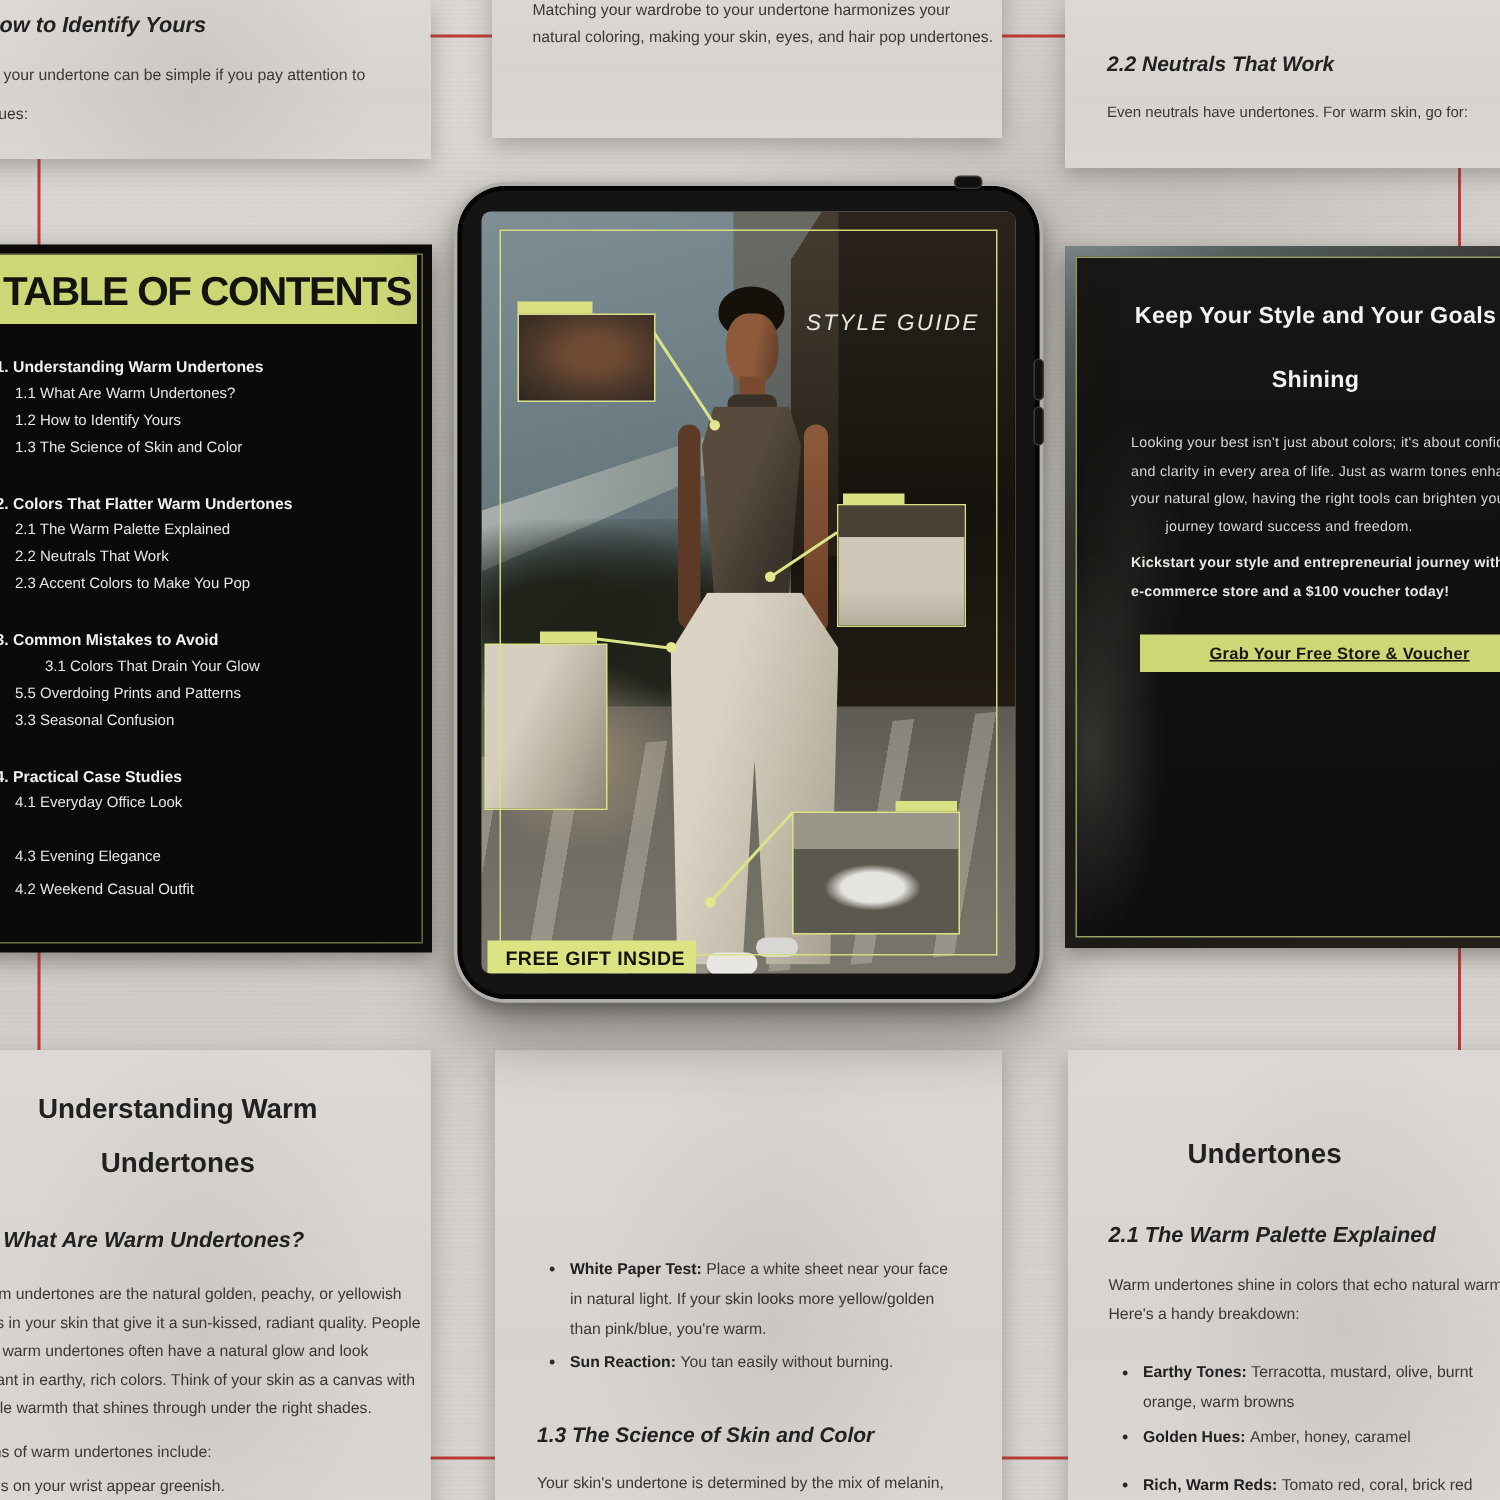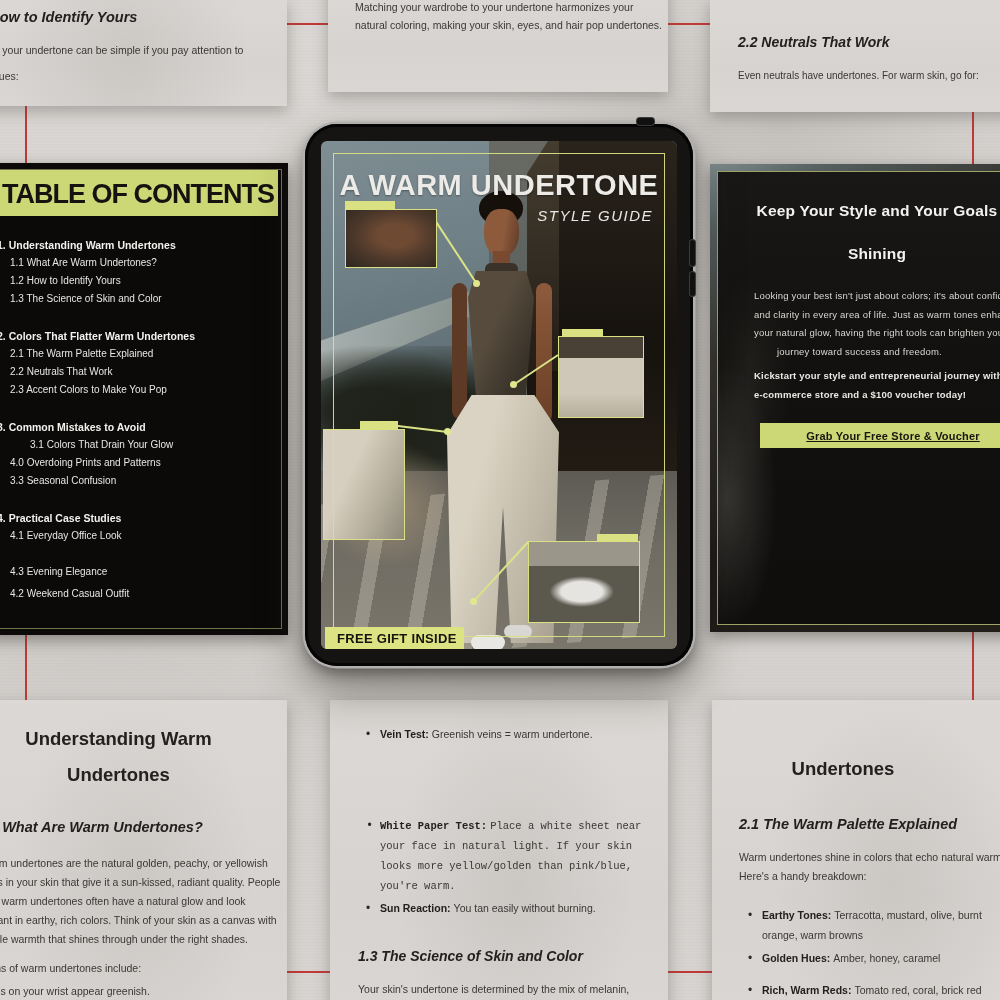--- a/index.html
+++ b/index.html
@@ -107,21 +107,21 @@
     <div class="toc-sec" style="top:76px;">1. Understanding Warm Undertones</div>
     <div class="toc-item" style="top:94px;">1.1 What Are Warm Undertones?</div>
     <div class="toc-item" style="top:112px;">1.2 How to Identify Yours</div>
     <div class="toc-item" style="top:130px;">1.3 The Science of Skin and Color</div>
     <div class="toc-sec" style="top:167px;">2. Colors That Flatter Warm Undertones</div>
     <div class="toc-item" style="top:185px;">2.1 The Warm Palette Explained</div>
     <div class="toc-item" style="top:203px;">2.2 Neutrals That Work</div>
     <div class="toc-item" style="top:221px;">2.3 Accent Colors to Make You Pop</div>
     <div class="toc-sec" style="top:258px;">3. Common Mistakes to Avoid</div>
     <div class="toc-item" style="top:276px;margin-left:20px;">3.1 Colors That Drain Your Glow</div>
-    <div class="toc-item" style="top:294px;">4.0 Overdoing Prints and Patterns</div>
+    <div class="toc-item" style="top:294px;">5.5 Overdoing Prints and Patterns</div>
     <div class="toc-item" style="top:312px;">3.3 Seasonal Confusion</div>
     <div class="toc-sec" style="top:349px;">4. Practical Case Studies</div>
     <div class="toc-item" style="top:367px;">4.1 Everyday Office Look</div>
     <div class="toc-item" style="top:385px;margin-top:40px;">4.2 Weekend Casual Outfit</div>
     <div class="toc-item" style="top:403px;">4.3 Evening Elegance</div>
   </div>
 
   <div class="dark-page promo" style="left:710px;top:164px;width:334px;height:468px;">
     <div class="promo-inner"></div>
     <div class="promo-h" style="top:38px;">Keep Your Style and Your Goals</div>
@@ -146,24 +146,21 @@
     <div class="ab nw body-txt" style="left:30px;top:176px;font-size:10.5px;">hues in your skin that give it a sun-kissed, radiant quality. People</div>
     <div class="ab nw body-txt" style="left:30px;top:195px;font-size:10.5px;">with warm undertones often have a natural glow and look</div>
     <div class="ab nw body-txt" style="left:30px;top:214px;font-size:10.5px;">radiant in earthy, rich colors. Think of your skin as a canvas with</div>
     <div class="ab nw body-txt" style="left:30px;top:233px;font-size:10.5px;">subtle warmth that shines through under the right shades.</div>
     <div class="ab nw body-txt" style="left:30px;top:262px;font-size:10.5px;">Signs of warm undertones include:</div>
     <div class="ab nw body-txt" style="left:30px;top:285px;font-size:10.5px;">Veins on your wrist appear greenish.</div>
   </div>
 
   <div class="paper" style="left:330px;top:700px;width:338px;height:330px;">
     <div class="ghost"></div>
-    <div class="bullet" style="top:24px;">
-      <b>Vein Test:</b><span>Greenish veins = warm undertone.</span>
-    </div>
-    <div class="bullet" style="top:116px;font-family:Liberation Mono, monospace;">
+    <div class="bullet" style="top:136px;">
       <b>White Paper Test:</b><span>Place a white sheet near your face in natural light. If your skin looks more yellow/golden than pink/blue, you're warm.</span>
     </div>
     <div class="bullet" style="top:198px;">
       <b>Sun Reaction:</b><span>You tan easily without burning.</span>
     </div>
     <div class="ab nw h-italic" style="left:28px;top:248px;font-size:14px;">1.3 The Science of Skin and Color</div>
     <div class="ab nw body-txt" style="left:28px;top:283px;font-size:10.5px;">Your skin's undertone is determined by the mix of melanin,</div>
   </div>
 
   <div class="paper" style="left:712px;top:700px;width:330px;height:330px;">
@@ -233,19 +230,18 @@
       <div class="co-dot" style="left:123px;top:287px;"></div>
 
       <div class="co-tab" style="left:276px;top:393px;width:41px;height:7px;"></div>
       <div class="co-box" style="left:207px;top:400px;width:110px;height:80px;">
         <div class="pp" style="inset:0;position:absolute;background:radial-gradient(ellipse 46px 22px at 48% 62%, #e6e4e0 45%, transparent 70%),linear-gradient(180deg,#9b968a 0 30%,#5b584e 30% 100%);"></div>
       </div>
       <div class="co-line" style="left:152px;top:460px;width:82px;transform:rotate(-47.5deg);"></div>
       <div class="co-dot" style="left:149px;top:457px;"></div>
 
       <div class="cov-frame"></div>
-      <div class="cov-title">A WARM UNDERTONE</div>
       <div class="cov-sub">STYLE GUIDE</div>
       <div class="badge">FREE GIFT INSIDE</div>
     </div>
   </div>
 
 </div>
 
 </body></html>

